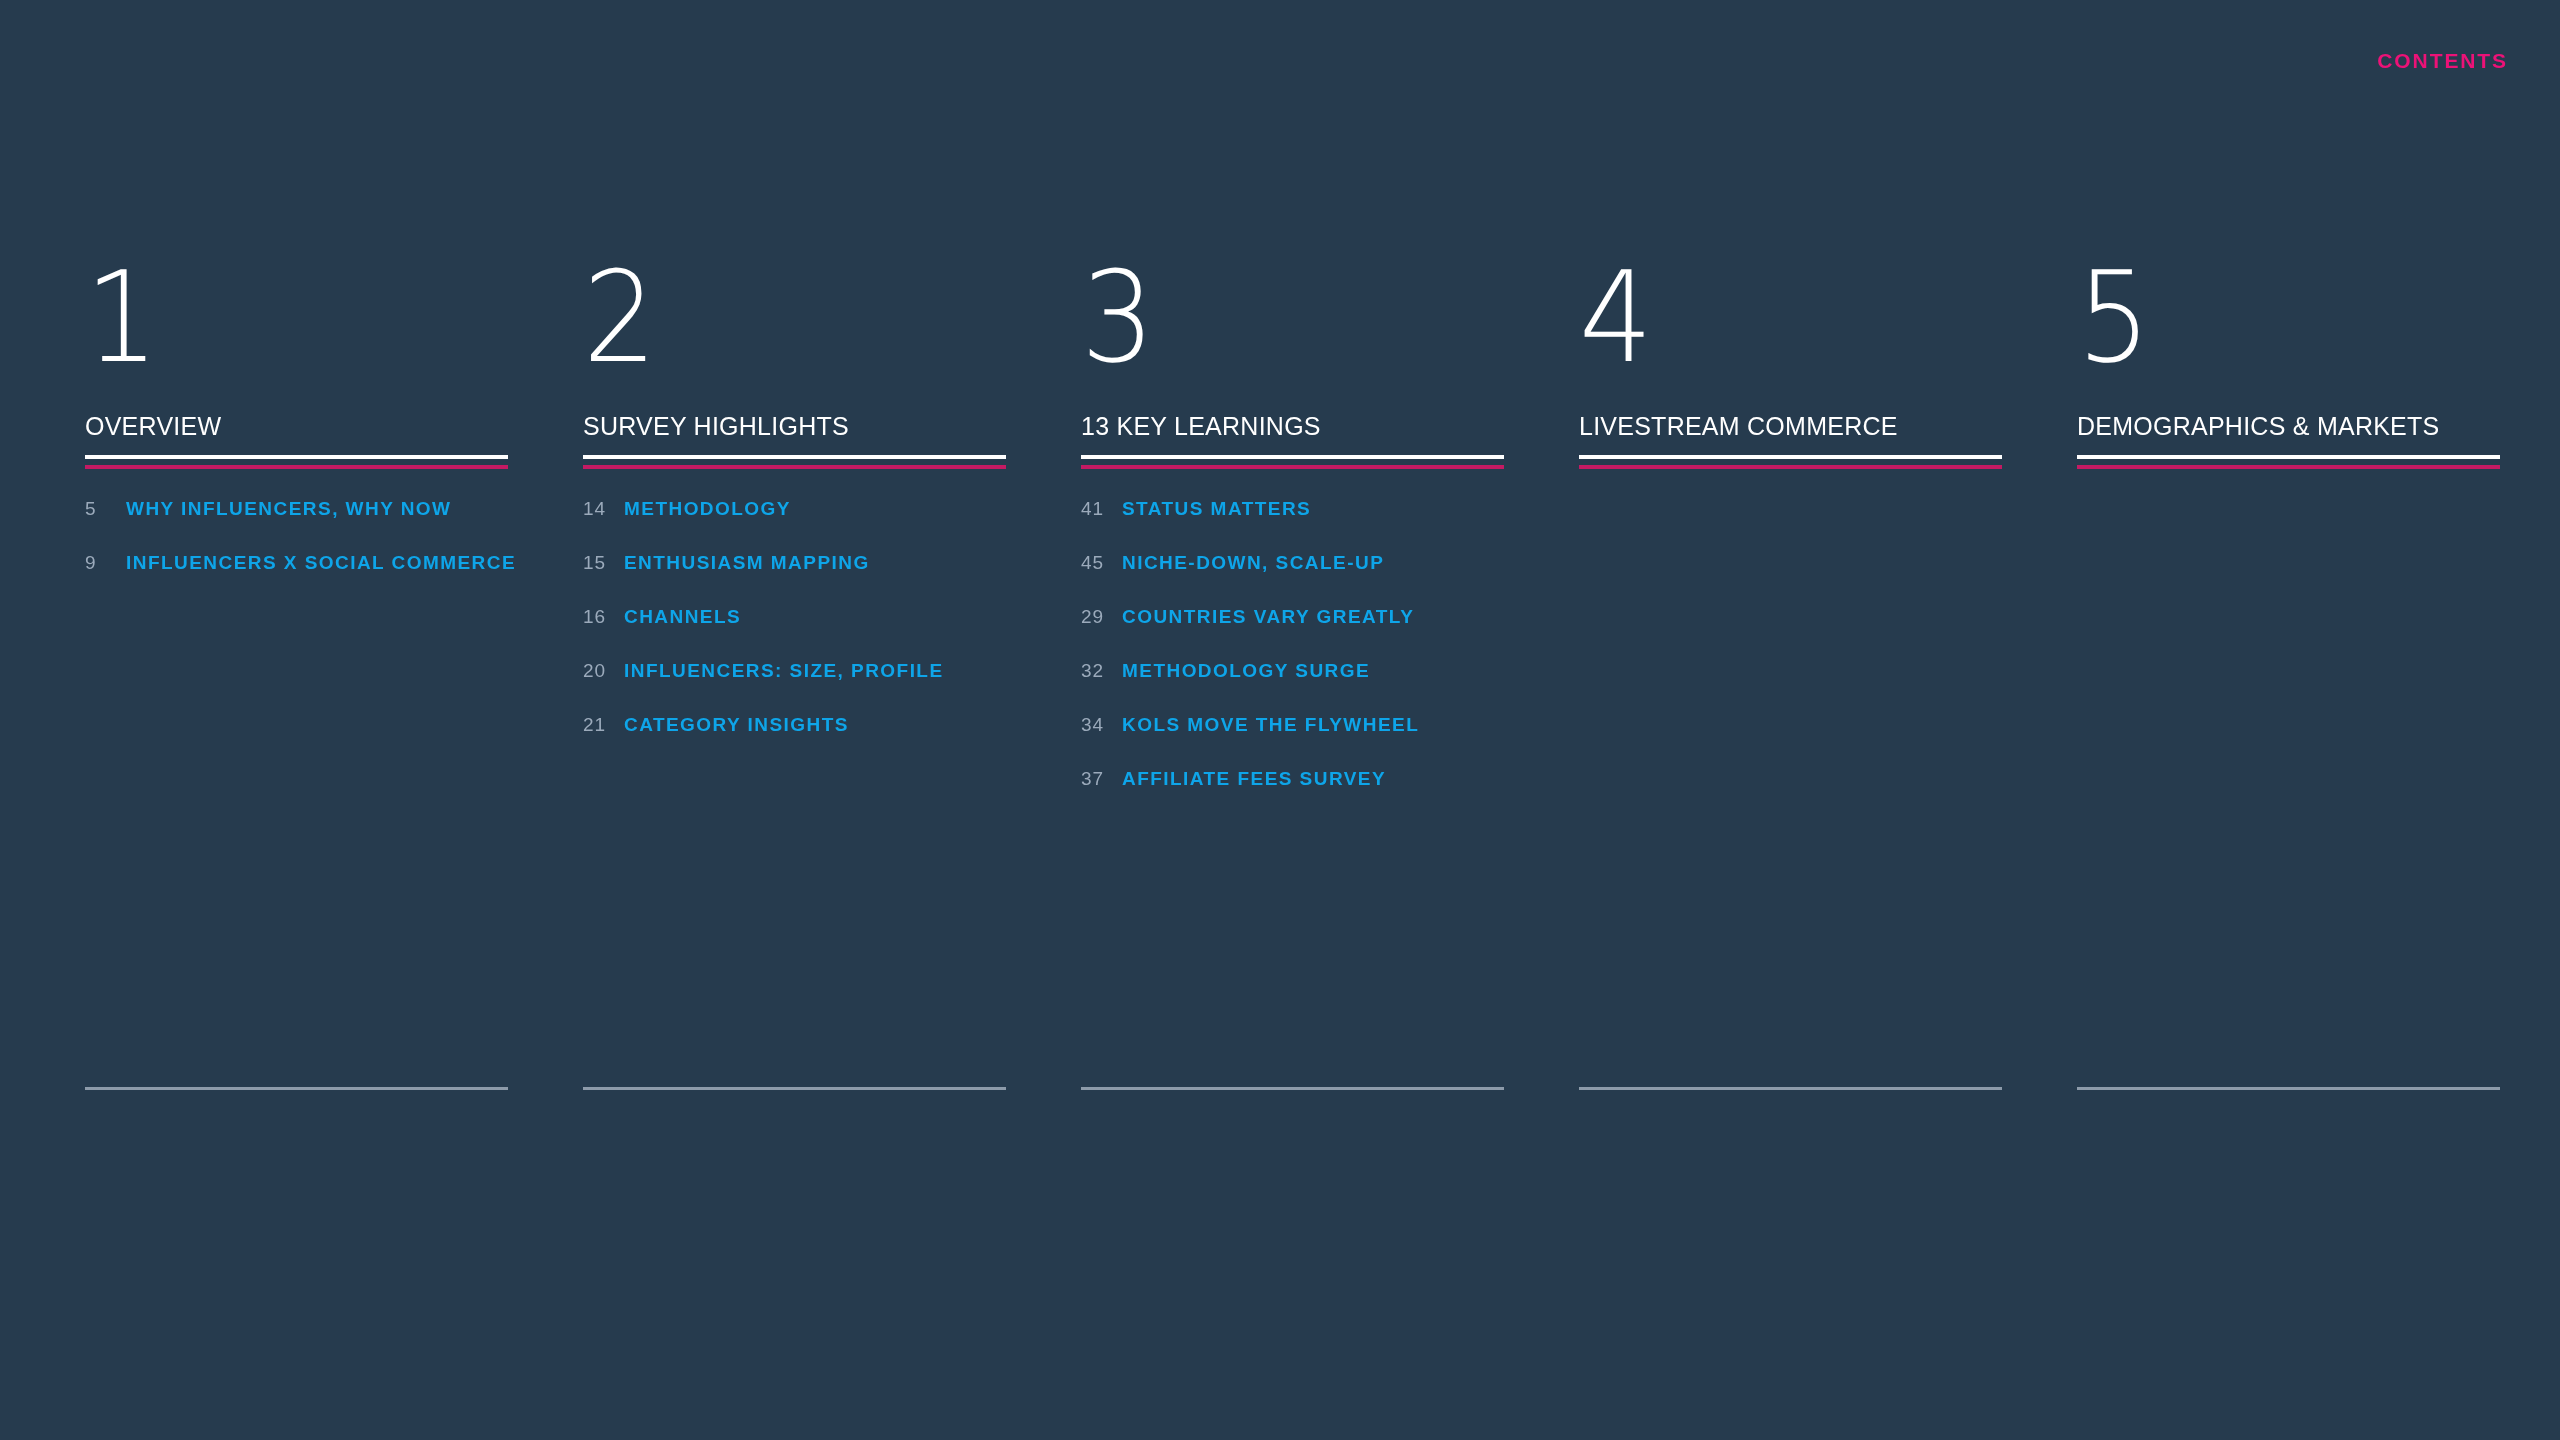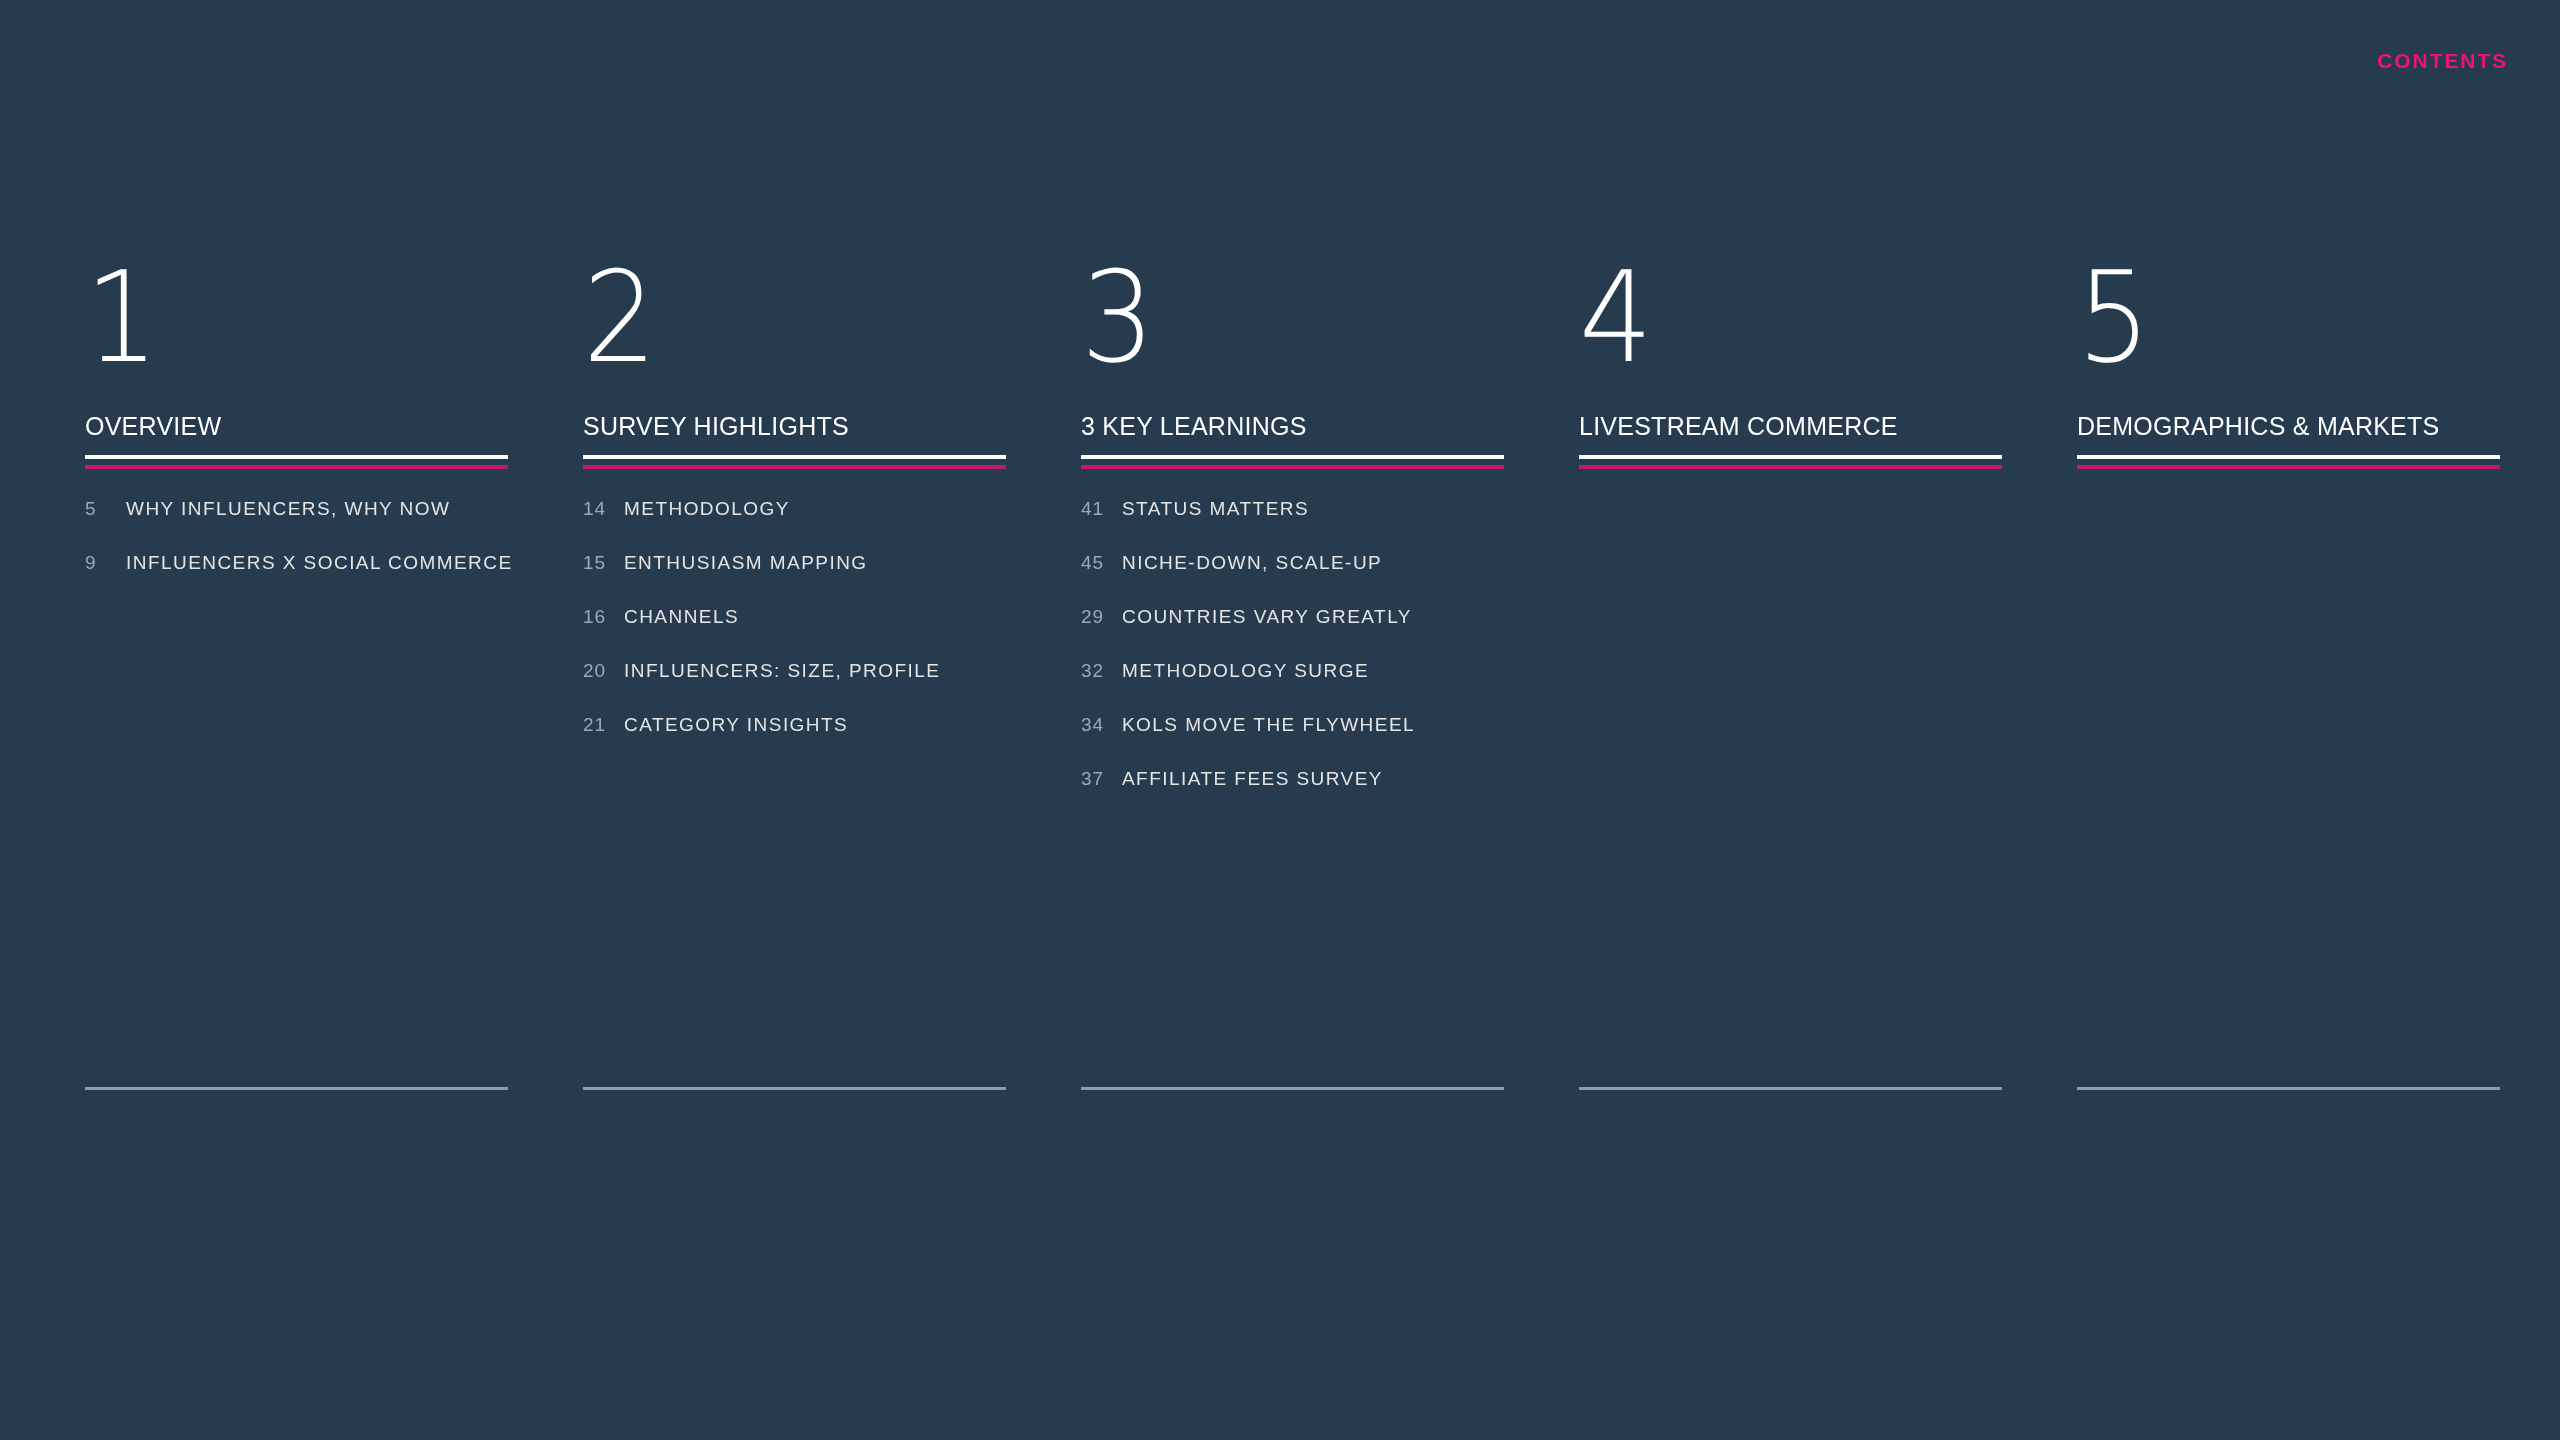--- a/index.html
+++ b/index.html
@@ -111,23 +111,23 @@
   .entry-page {
     flex:0 0 41px;
     font-size:19px;
     font-weight:300;
     letter-spacing:0.9px;
     color:#9BAABB;
     line-height:1;
   }
   .entry-title {
     font-size:19px;
-    font-weight:400;
+    font-weight:700;
     letter-spacing:1.45px;
-    color:#e5e5e5;
+    color:#0ea5e9;
     line-height:1;
     text-align:right;
   }
 
   
   .col-footrule {
     position:absolute;
     left:0;
     bottom:0;
     width:423px;
@@ -188,21 +188,21 @@
           </li>
           <li class="entry">
             <span class="entry-page">21</span>
             <span class="entry-title">CATEGORY INSIGHTS</span>
           </li>
         </ul>
         <div class="col-footrule"></div>
       </div>
       <div class="col">
         <div class="col-numeral">3</div>
-        <div class="col-heading">3 KEY LEARNINGS</div>
+        <div class="col-heading">13 KEY LEARNINGS</div>
         <div class="rules">
           <div class="rule-white"></div>
           <div class="rule-pink"></div>
         </div>
         <ul class="entries">
           <li class="entry">
             <span class="entry-page">41</span>
             <span class="entry-title">STATUS MATTERS</span>
           </li>
           <li class="entry">

